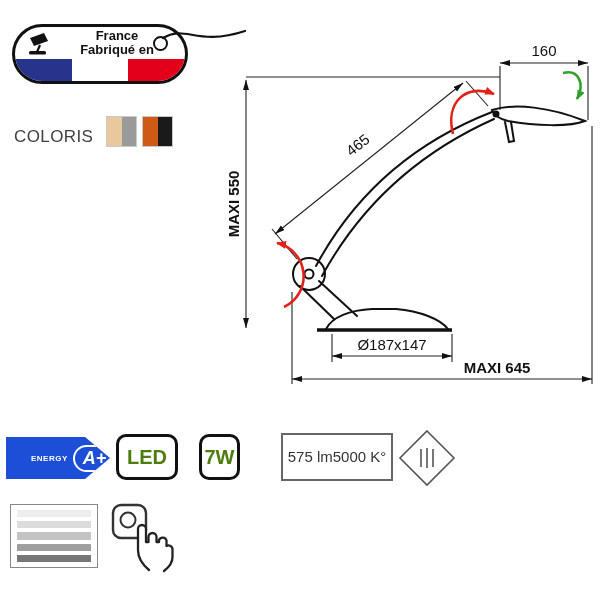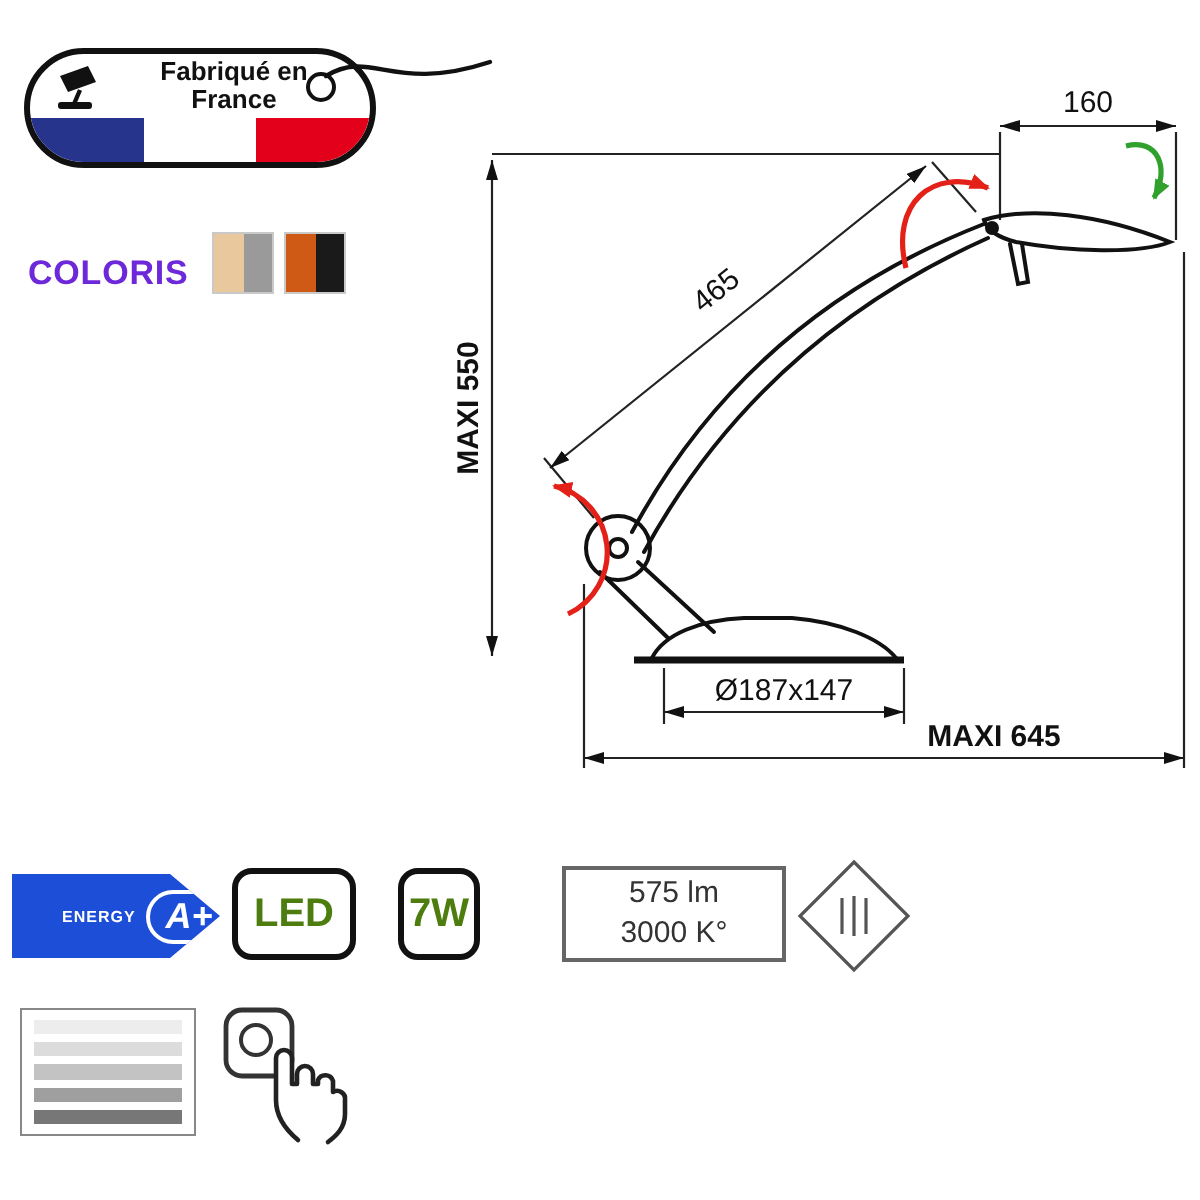--- a/index.html
+++ b/index.html
@@ -14,21 +14,21 @@
   .lamp-ic{margin-left:12px;flex:0 0 auto}
   .badge-text{flex:1;text-align:center;font-weight:bold;font-size:13px;line-height:14px;padding-right:4px}
   .grommet{position:absolute;right:17px;top:9px;width:11px;height:11px;border:2px solid #111;
            border-radius:50%;background:#fff}
   .badge-flag{height:22px;display:flex}
   .badge-flag div{flex:1}
   .f-b{background:#27348b}.f-w{background:#fff}.f-r{background:#e2001a}
   .string{left:150px;top:20px;pointer-events:none}
 
   
-  .coloris-label{left:14px;top:127px;font-size:17px;font-weight:700;letter-spacing:.4px;color:#6d28d9}
+  .coloris-label{left:14px;top:127px;font-size:17px;font-weight:400;letter-spacing:.4px;color:#404040}
   .sw{top:116px;width:31px;height:31px;display:flex;border:1px solid #c9c9c9;box-sizing:border-box}
   .sw div{flex:1}
   .sw1{left:106px}.sw2{left:142px}
   .sw1-l{background:#e9c89e}.sw1-r{background:#9a9a9a}
   .sw2-l{background:#cf5a16}.sw2-r{background:#1a1a1a}
 
   
   .diagram{left:218px;top:43px}
   .diagram text{font-family:"Liberation Sans",sans-serif;font-size:15px;fill:#111}
   .diagram .dimb{font-weight:bold}
@@ -42,21 +42,21 @@
           clip-path:polygon(0 0,76% 0,100% 50%,76% 100%,0 100%);
           display:flex;align-items:center;padding-left:25px;gap:5px;box-sizing:border-box}
   .energy-label{font-size:8px;font-weight:bold;letter-spacing:.5px}
   .energy-class{font-size:18px;font-weight:bold;font-style:italic;border:2px solid #fff;
                 border-radius:16px;padding:1px 8px}
   .specbox{border:3px solid #111;border-radius:10px;display:flex;align-items:center;
            justify-content:center;font-size:20px;font-weight:bold;color:#4d7c0f;box-sizing:border-box}
   .box-led{left:116px;top:434px;width:62px;height:46px}
   .box-7w{left:199px;top:434px;width:41px;height:46px}
   .box-lumen{left:281px;top:433px;width:112px;height:48px;border:2px solid #666;
-             display:flex;flex-direction:column;align-items:center;justify-content:center;
+             display:flex;flex-direction:row;align-items:center;justify-content:center;
              font-size:15px;color:#333;line-height:1.35;box-sizing:border-box}
   .diamond{left:397px;top:428px}
 
   
   .dimmer{left:10px;top:504px;width:88px;height:64px;border:1.5px solid #888;box-sizing:border-box;
           padding:5px 6px;display:flex;flex-direction:column;gap:4px;background:#fff}
   .dimmer div{flex:1}
   .lv0{background:#ededed}.lv1{background:#dcdcdc}.lv2{background:#c3c3c3}
   .lv3{background:#9f9f9f}.lv4{background:#777777}
   .touch{left:110px;top:500px}
@@ -65,22 +65,22 @@
 <body>
 
 <div class="badge abs">
   <div class="badge-top">
     <svg class="lamp-ic" width="26" height="25" viewBox="0 0 26 25">
       <path d="M3 7 L17 2 L21 10 L7 15 Z" fill="#111"></path>
       <path d="M13 14 L10 21" stroke="#111" stroke-width="2.2"></path>
       <rect x="2" y="20" width="17" height="3.5" rx="1.5" fill="#111"></rect>
     </svg>
     <div class="badge-text">
+      <div>France</div>
       <div>Fabriqué en</div>
-      <div>France</div>
     </div>
     <div class="grommet"></div>
   </div>
   <div class="badge-flag">
     <div class="f-b"></div>
     <div class="f-w"></div>
     <div class="f-r"></div>
   </div>
 </div>
 <svg class="abs string" width="100" height="34" viewBox="0 0 100 34">
@@ -173,21 +173,21 @@
 </svg>
 
 <div class="abs energy">
   <span class="energy-label">ENERGY</span>
   <span class="energy-class">A+</span>
 </div>
 <div class="abs specbox box-led">LED</div>
 <div class="abs specbox box-7w">7W</div>
 <div class="abs box-lumen">
   <div>575 lm</div>
-  <div>3000 K°</div>
+  <div>5000 K°</div>
 </div>
 <svg class="abs diamond" width="60" height="60" viewBox="0 0 60 60">
   <path d="M30 3 L57 30 L30 57 L3 30 Z" fill="none" stroke="#555" stroke-width="1.6"></path>
   <line x1="24" y1="21" x2="24" y2="39" stroke="#555" stroke-width="1.6"></line>
   <line x1="30" y1="20" x2="30" y2="40" stroke="#555" stroke-width="1.6"></line>
   <line x1="36" y1="21" x2="36" y2="39" stroke="#555" stroke-width="1.6"></line>
 </svg>
 
 <div class="abs dimmer">
   <div class="lv0"></div>

